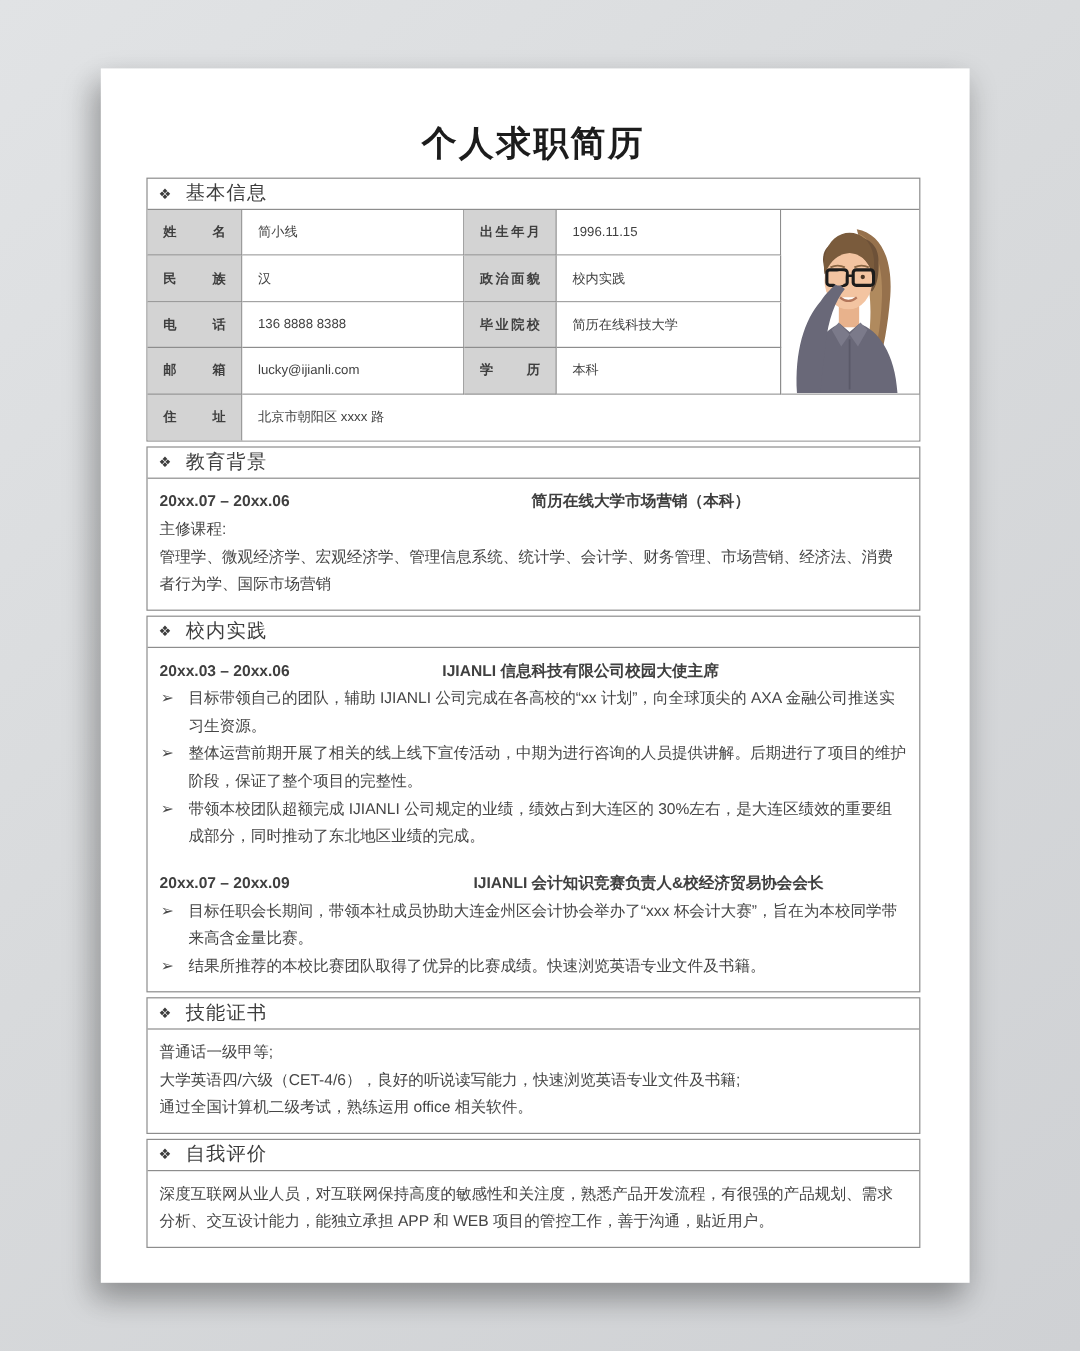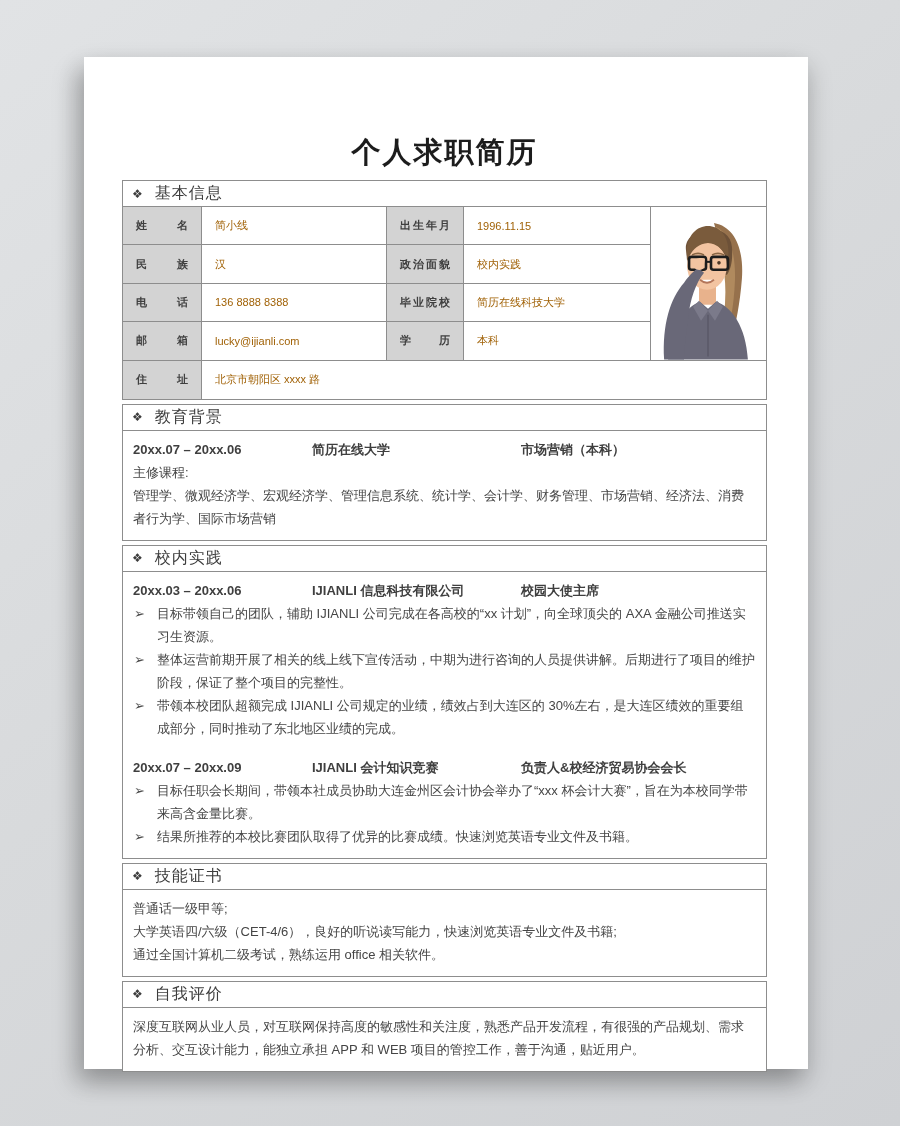--- a/index.html
+++ b/index.html
@@ -10,21 +10,21 @@
   }
   .stage {
     position:absolute; inset:0;
     background: linear-gradient(140deg, #e1e3e5 0%, #d8dadc 45%, #cfd1d4 100%);
   }
   .paper {
     position:absolute; left:84px; top:57px; width:724px; height:1012px;
     background:#ffffff;
     box-shadow: -10px 14px 22px rgba(0,0,0,0.18), 0 10px 24px rgba(0,0,0,0.20);
   }
-  .content { padding:44px 41px 0 38px;margin-top:32px; }
+  .content { padding:44px 41px 0 38px; }
   .page-title {
     text-align:center; font-size:29px; line-height:39px; font-weight:600;
     color:#1c1c1c; letter-spacing:2px; margin-bottom:8px;
   }
   .sec { border:1px solid #8d8d8d; margin-bottom:4px; background:#fff; }
   .sec-head {
     display:flex; align-items:center; height:26px;
     border-bottom:1px solid #8d8d8d;
     font-size:16px; color:#3d3d3d; padding-left:9px; letter-spacing:1px;
   }
@@ -33,32 +33,32 @@
   
   .info-grid {
     display:grid;
     grid-template-columns:79px 185px 77px 187px 1fr;
     grid-template-rows:repeat(5, 38.4px);
     font-size:11px; color:#3f3f3f;
   }
   .cell { border-right:1px solid #8d8d8d; border-bottom:1px solid #8d8d8d; display:flex; align-items:center; overflow:hidden; }
   .cell.lab { background:#d3d3d3; font-weight:bold; }
   .cell.lab .jspan { display:block; width:100%; padding:0 13px; text-align:justify; text-align-last:justify; }
-  .cell.val { padding-left:13px; background:#fff; color:#a16207; }
+  .cell.val { padding-left:13px; background:#fff; color:#404040; }
   .cell.last-col { border-right:none; }
   .cell.last-row { border-bottom:none; }
   .photo-cell { grid-column:5; grid-row:1 / span 4; border-right:none; border-bottom:1px solid #8d8d8d; padding:0; display:flex; }
   .photo-cell svg { width:100%; height:100%; display:block; }
   .addr-val { grid-column:2 / span 4; }
 
   
   .sec-body { padding:7px 10px 10px 10px; font-size:13px; line-height:23px; color:#454545; }
   .meta-row { display:flex; font-weight:bold; color:#3f3f3f; }
   .meta-period { width:179px; flex:none; }
-  .meta-org { width:209px; flex:none; }
+  .meta-org { width:209px; flex:none;text-align:right; }
   .meta-role { flex:1; }
   .bullet { display:flex; }
   .bullet-glyph { width:24px; flex:none; padding-left:1px; color:#4a4a4a; }
   .bullet-text { flex:1; }
   .entry2 { margin-top:16px; }
   .edu-body .courses-label { margin-top:0; }
 </style>
 </head>
 <body>
 

